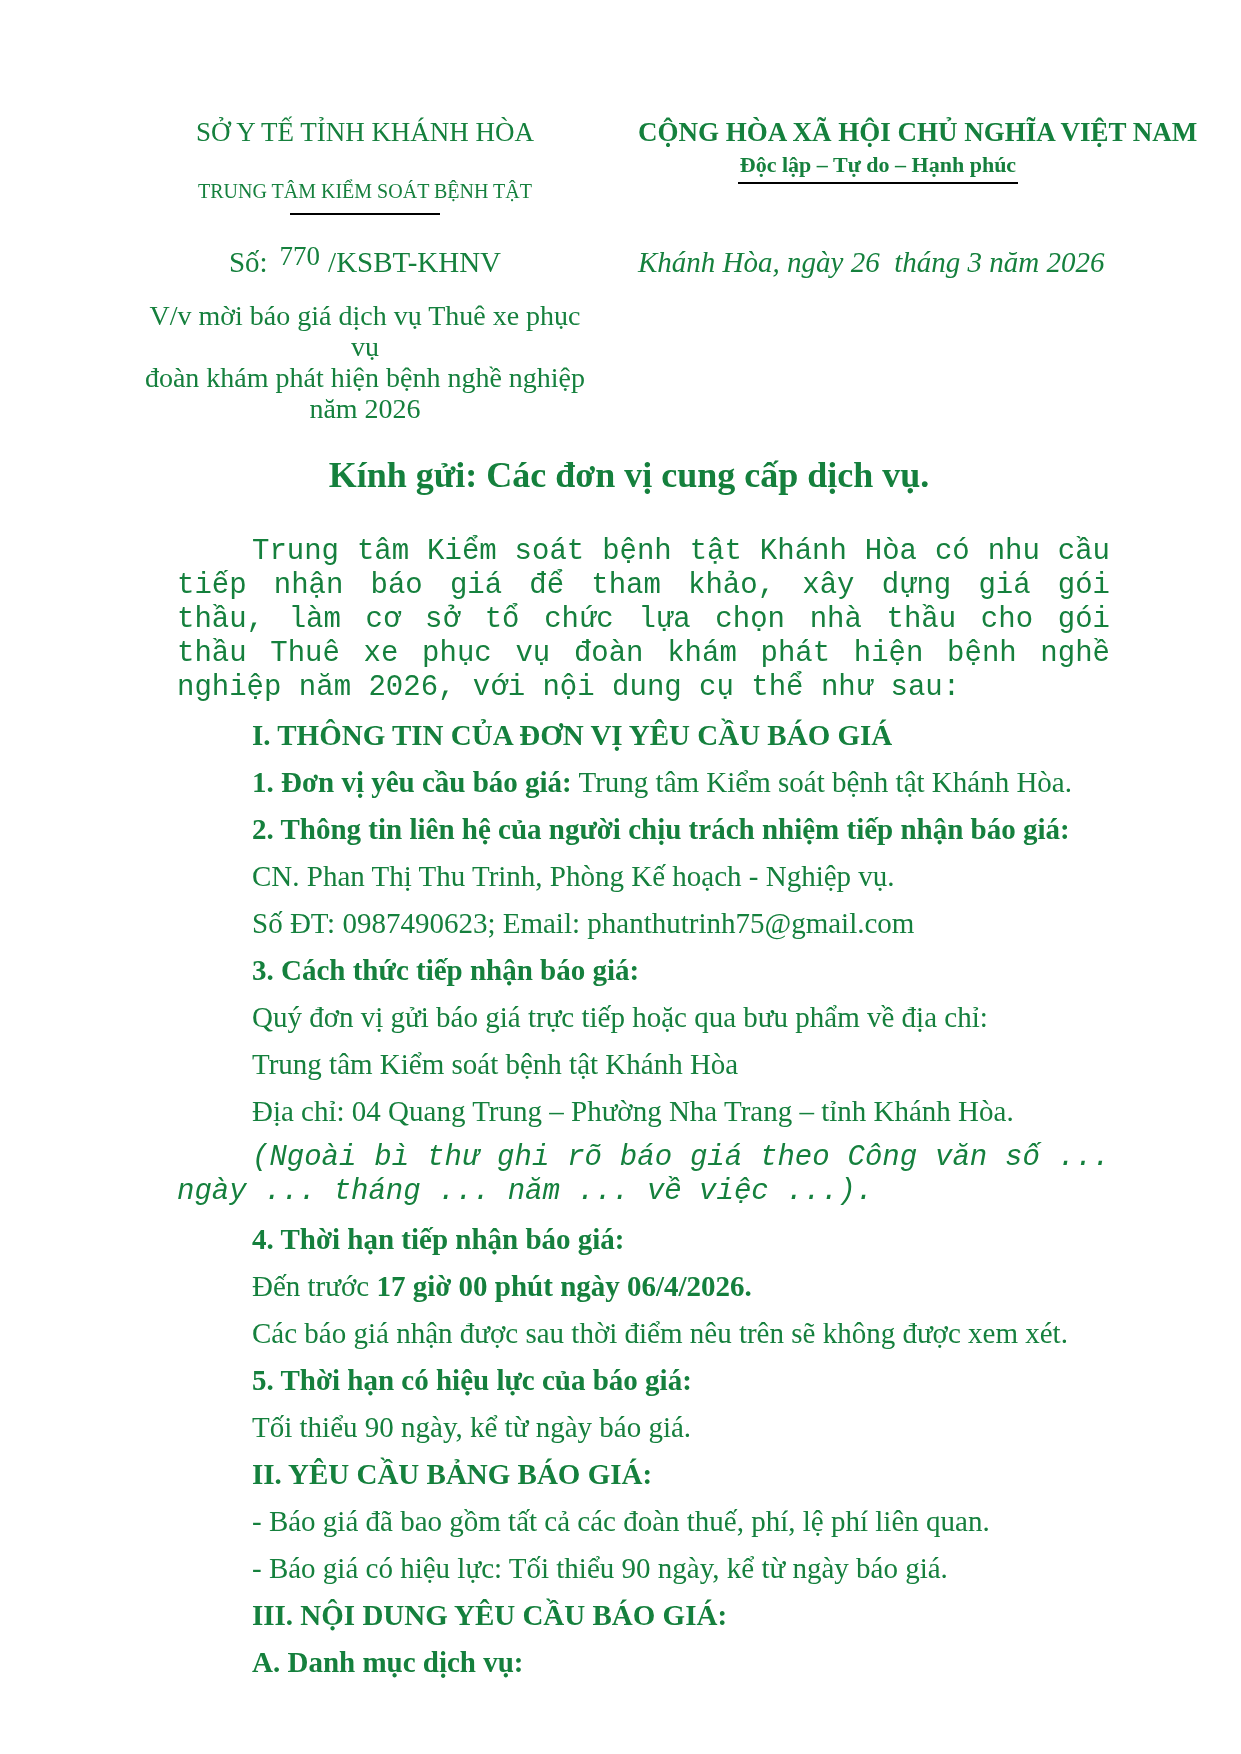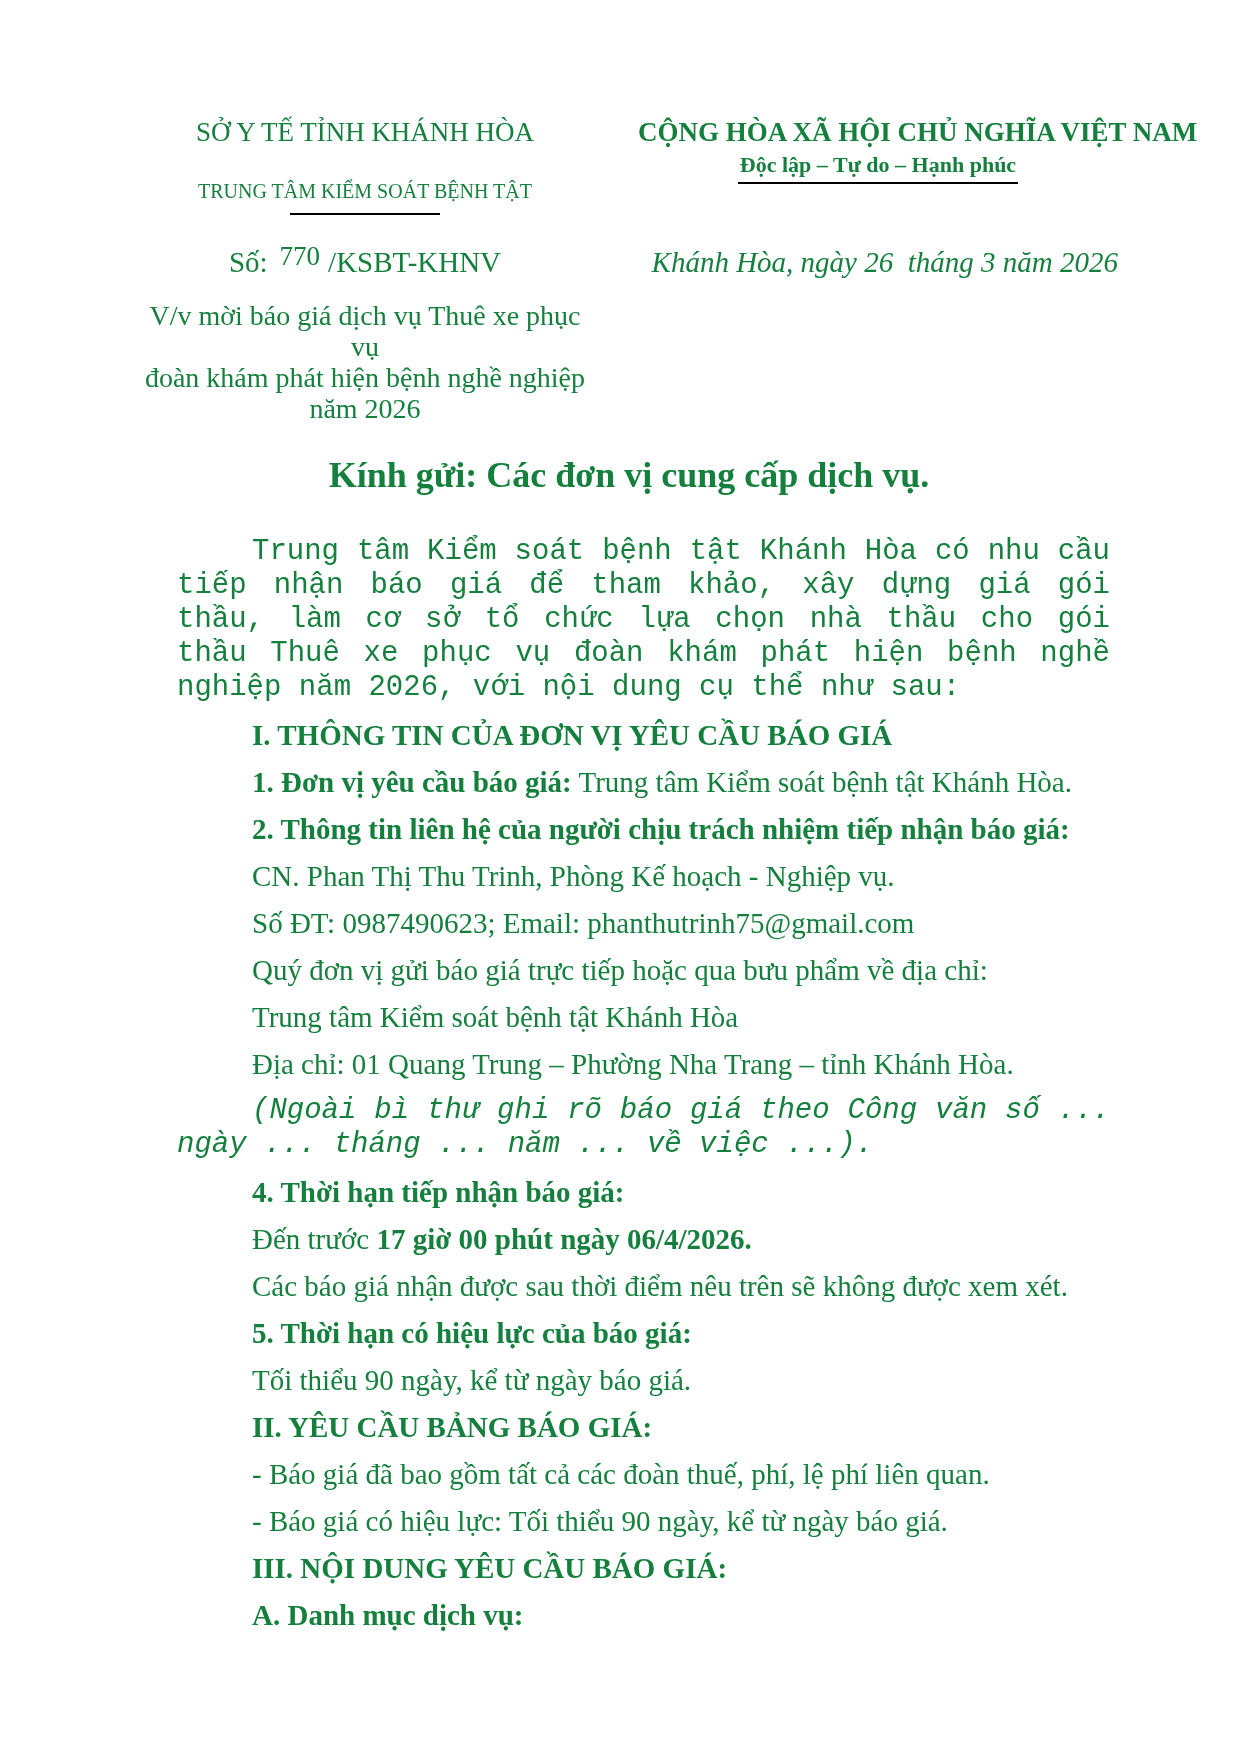--- a/index.html
+++ b/index.html
@@ -24,21 +24,21 @@
   .national-line1 { font-size: 27px; font-weight: bold; line-height: 32px; white-space: nowrap; }
   .national-line2 {
     display: inline-block;
     font-size: 22px; font-weight: bold; line-height: 33px;
     border-bottom: 2px solid #000; padding: 0 2px 1px 2px;
     white-space: nowrap;
   }
   
   .meta { display: flex; margin-left: 140px; margin-top: 30px; font-size: 29px; line-height: 34px; }
   .meta-left  { width: 450px; text-align: center; white-space: nowrap; }
-  .meta-right { width: 480px; margin-left: 48px; text-align: right; font-style: italic; white-space: nowrap; }
+  .meta-right { width: 480px; margin-left: 48px; text-align: left; font-style: italic; white-space: nowrap; }
   .doc-number-value { position: relative; top: -7px; font-size: 27px; padding: 0 8px 0 12px; }
   
   .subject { margin-left: 140px; margin-top: 20px; width: 450px; text-align: center; font-size: 28px; line-height: 31px; }
   
   .salutation { margin-left: 140px; margin-top: 34px; margin-bottom: 43px; width: 978px; text-align: center; font-size: 36px; line-height: 34px; font-weight: bold; }
   
   .content { margin-left: 177px; width: 933px; font-size: 29px; line-height: 34px; }
   .content p { margin: 0 0 13px 0; text-indent: 75px; }
   .justify { text-align: justify; font-family: Liberation Mono, monospace; }
   .bold { font-weight: bold; }
@@ -85,26 +85,27 @@
     <p class="bold">I. THÔNG TIN CỦA ĐƠN VỊ YÊU CẦU BÁO GIÁ</p>
 
     <p><span class="bold">1. Đơn vị yêu cầu báo giá:</span><span> Trung tâm Kiểm soát bệnh tật Khánh Hòa.</span></p>
 
     <p class="bold">2. Thông tin liên hệ của người chịu trách nhiệm tiếp nhận báo giá:</p>
 
     <p>CN. Phan Thị Thu Trinh, Phòng Kế hoạch - Nghiệp vụ.</p>
 
     <p>Số ĐT: 0987490623; Email: phanthutrinh75@gmail.com</p>
 
+    <p class="bold">3. Cách thức tiếp nhận báo giá:</p>
 
     <p>Quý đơn vị gửi báo giá trực tiếp hoặc qua bưu phẩm về địa chỉ:</p>
 
     <p>Trung tâm Kiểm soát bệnh tật Khánh Hòa</p>
 
-    <p>Địa chỉ: 01 Quang Trung – Phường Nha Trang – tỉnh Khánh Hòa.</p>
+    <p>Địa chỉ: 04 Quang Trung – Phường Nha Trang – tỉnh Khánh Hòa.</p>
 
     <p class="italic justify">(Ngoài bì thư ghi rõ báo giá theo Công văn số ... ngày ... tháng ... năm ... về việc ...).</p>
 
     <p class="bold">4. Thời hạn tiếp nhận báo giá:</p>
 
     <p><span>Đến trước </span><span class="bold">17 giờ 00 phút ngày 06/4/2026.</span></p>
 
     <p>Các báo giá nhận được sau thời điểm nêu trên sẽ không được xem xét.</p>
 
     <p class="bold">5. Thời hạn có hiệu lực của báo giá:</p>

